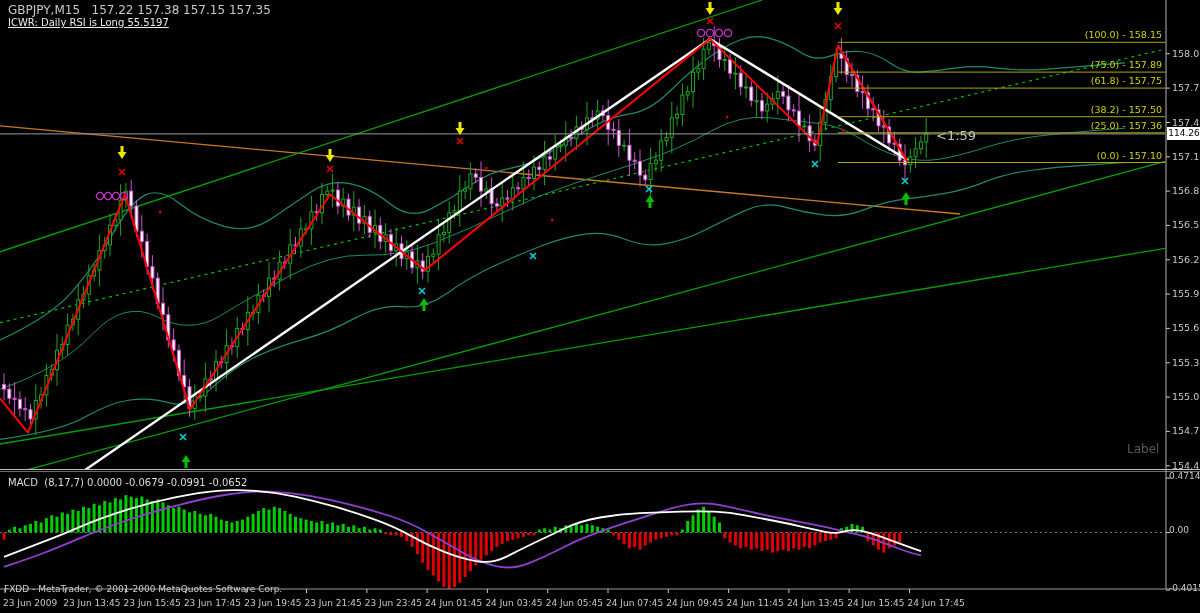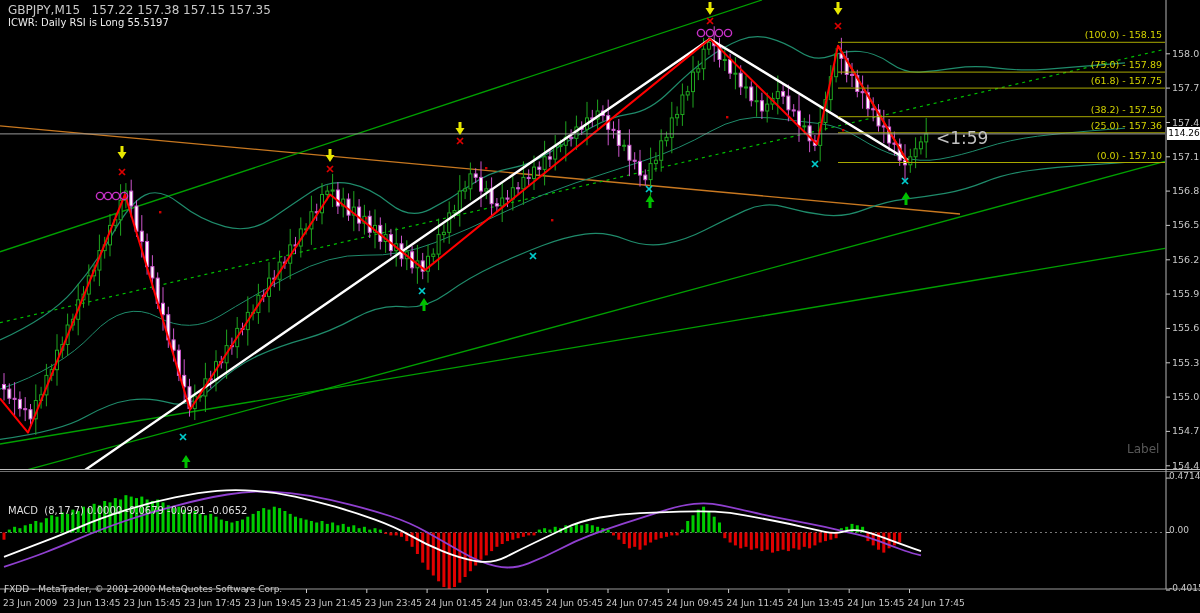--- a/index.html
+++ b/index.html
@@ -1,23 +1,23 @@
 <!DOCTYPE html>
 <html><head>
 <meta charset="utf-8">
 <style>
   html,body{margin:0;padding:0;background:#000;width:1200px;height:613px;overflow:hidden;}
   body{position:relative;font-family:"DejaVu Sans",sans-serif;}
   #stage{position:absolute;left:0;top:0;width:1200px;height:613px;}
   svg{position:absolute;left:0;top:0;}
   .ovl{position:absolute;white-space:pre;line-height:1.1;}
   .title1{left:8px;top:4px;font-size:12px;color:#C8C8C8;}
-  .title2{left:8px;top:17px;font-size:10px;color:#EDEDED;}
-  .macdlbl{left:8px;top:477px;font-size:10px;color:#DFDFDF;margin-top:28px;}
-  .countdown{left:936px;top:129px;font-size:17px;color:#C2C2C2;}
+  .title2{left:8px;top:17px;font-size:10px;color:#EDEDED;text-decoration:underline;}
+  .macdlbl{left:8px;top:477px;font-size:10px;color:#DFDFDF;}
+  .countdown{left:936px;top:129px;font-size:13px;color:#C2C2C2;}
   .chartlabel{left:1127px;top:443px;font-size:12px;color:#585858;}
   .copyright{left:4px;top:585px;font-size:9px;color:#CFCFCF;}
   .pricetag{left:1167px;top:127px;width:34px;height:13px;background:#FFF;color:#000;
             font-size:9px;text-align:center;line-height:13px;}
   .mscale{font-size:9px;color:#C8C8C8;}
   .msmax{left:1169px;top:472px;}
   .mszero{left:1169px;top:526px;}
   .msmin{left:1169px;top:584px;}
 </style>
 </head>

